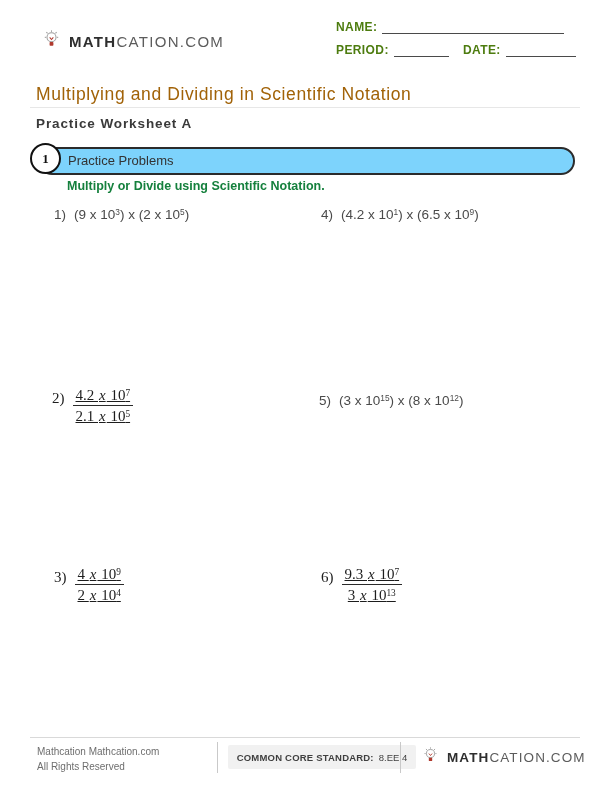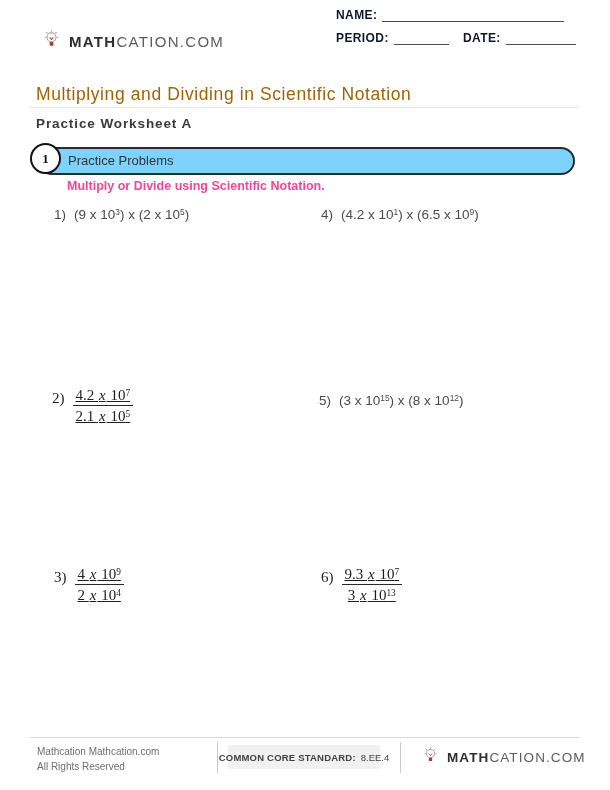--- a/index.html
+++ b/index.html
@@ -9,58 +9,58 @@
     background:#ffffff;
     font-family:"Liberation Sans",sans-serif;
     color:#3c3c3c;
     overflow:hidden;
   }
   
   .logo{display:flex;align-items:center;gap:10px;}
   .logo-header{position:absolute;left:44px;top:30px;}
   .logo-text{font-size:15px;letter-spacing:1.3px;color:#5c5c5c;font-weight:400;white-space:nowrap;}
   .logo-text .lb{font-weight:800;color:#2e2e2e;}
-  .fields{position:absolute;right:34px;top:8px;width:240px;font-size:12px;font-weight:700;color:#0f172a;letter-spacing:.4px;}
+  .fields{position:absolute;right:34px;top:20px;width:240px;font-size:12px;font-weight:700;color:#4d7c0f;letter-spacing:.4px;}
   .field-row{display:flex;align-items:flex-end;margin-bottom:9px;}
   .field-row .lab{margin-right:5px;white-space:nowrap;}
   .wline{border-bottom:1.6px solid #4a4a4a;height:13px;display:inline-block;}
   .line-name{width:182px;}
   .line-period{width:58px;margin-right:14px;}
   .line-date{width:74px;}
   
   .title{position:absolute;left:36px;top:84px;font-size:17.5px;font-weight:400;letter-spacing:.6px;color:#a16207;}
   .title-rule{position:absolute;left:30px;right:30px;top:107px;border-top:1px solid #e7e7e7;}
   .subtitle{position:absolute;left:36px;top:116px;font-size:13.5px;font-weight:700;letter-spacing:.9px;color:#3a3a3a;}
   
   .section-bar{position:absolute;left:38px;right:35px;top:147px;height:24px;border:2px solid #2b2b2b;border-radius:14px;background:#7dd3fc;}
   .section-label{position:absolute;left:28px;top:4px;font-size:13px;color:#333;}
   .section-num{position:absolute;left:30px;top:143px;width:27px;height:27px;border:2.5px solid #111;border-radius:50%;background:#fff;
     display:flex;align-items:center;justify-content:center;
     font-family:"Liberation Serif",serif;font-weight:700;font-size:13px;color:#111;z-index:2;}
-  .instructions{position:absolute;left:67px;top:179px;font-size:12.5px;font-weight:700;color:#ec4899;}
+  .instructions{position:absolute;left:67px;top:179px;font-size:12.5px;font-weight:700;color:#15803d;}
   
   .problem{position:absolute;display:flex;align-items:flex-start;}
   .plabel{margin-right:8px;}
   .p-sans{font-size:13.5px;color:#4a4a4a;font-family:"Liberation Sans",sans-serif;}
   .p-sans .plabel{margin-top:0;}
   .p-serif{font-size:15px;color:#1d1d1d;font-family:"Liberation Serif",serif;}
   .p-serif .plabel{margin-top:3px;}
   sup{font-size:.62em;line-height:0;position:relative;top:-.45em;vertical-align:baseline;}
   .frac{display:inline-block;text-align:center;text-decoration:underline;}
   .frac .num{display:block;border-bottom:1.3px solid #2a2a2a;padding:0 3px 1px 3px;}
   .frac .den{display:block;padding:2px 3px 0 3px;}
   .frac i{font-style:italic;padding:0 1px;}
   .pexpr{white-space:nowrap;}
   
   .footer-rule{position:absolute;left:30px;right:30px;top:737px;border-top:1px solid #d9d9d9;}
   .copyright{position:absolute;left:37px;top:744px;font-size:10px;line-height:1.5;color:#6e6e6e;}
   .fdiv{position:absolute;top:742px;height:31px;border-left:1.5px solid #c9c9c9;}
   .fdiv-l{left:217px;}
   .fdiv-r{left:400px;}
-  .standard-box{position:absolute;left:228px;top:745px;width:152px;height:24px;background:#f1f1f1;border-radius:2px;
+  .standard-box{position:absolute;left:228px;top:745px;width:188px;height:24px;background:#f1f1f1;border-radius:2px;
     display:flex;align-items:center;justify-content:center;gap:5px;font-size:9.5px;color:#3f3f3f;white-space:nowrap;}
   .standard-box .sl{font-weight:700;letter-spacing:.2px;}
   .logo-footer{position:absolute;left:424px;top:747px;}
   .logo-footer .logo-text{font-size:13.5px;letter-spacing:1.1px;}
   .bulb{display:inline-block;}
 </style>
 </head>
 <body>
 
 <div class="page">

